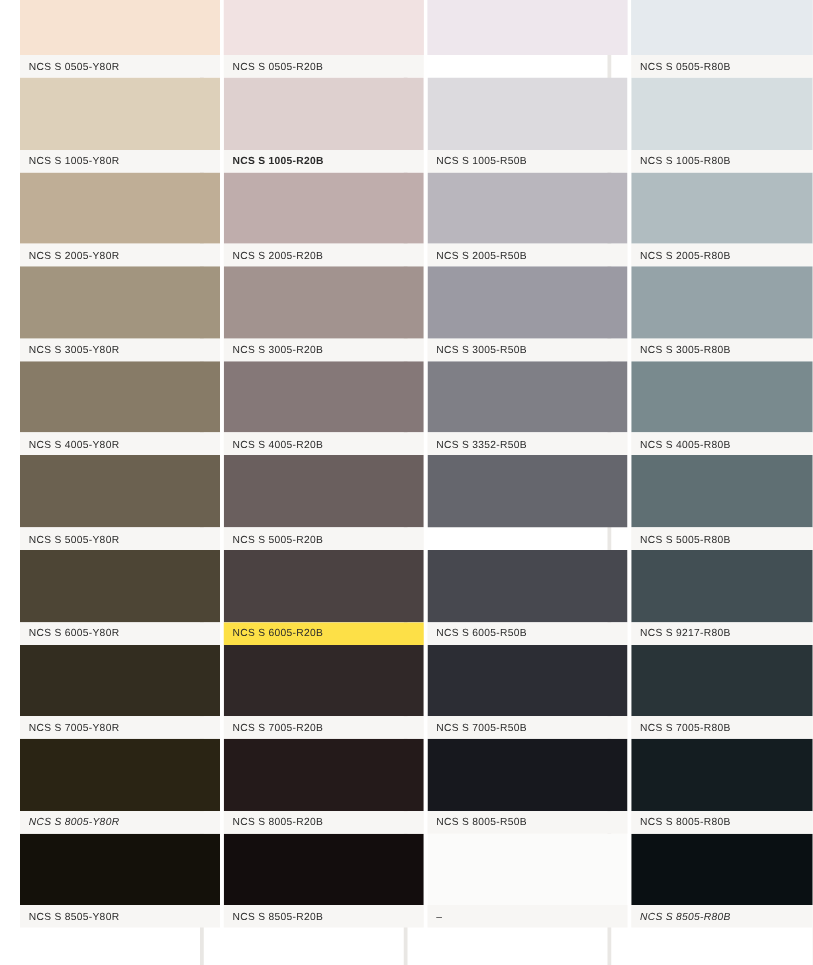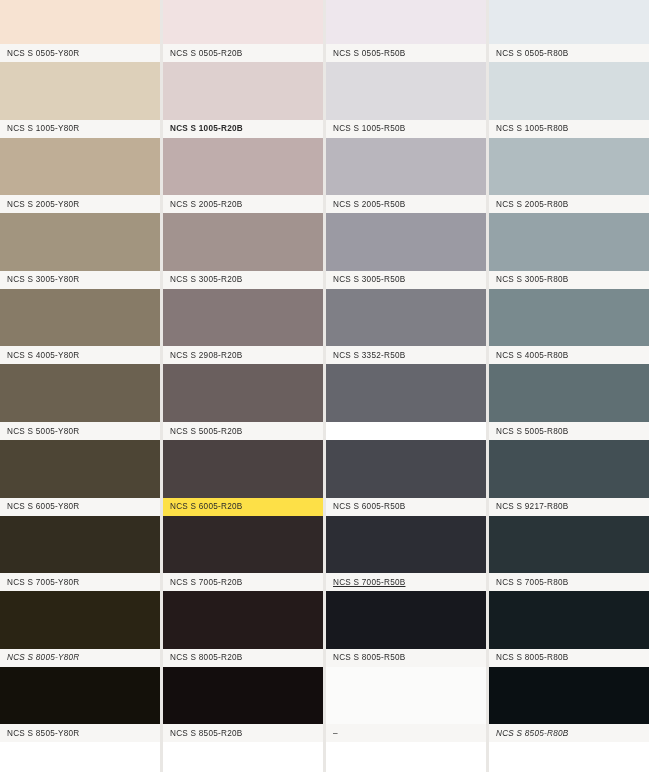--- a/index.html
+++ b/index.html
@@ -11,20 +11,21 @@
   }
   #chart {
     position:relative;
     width:650px; height:772px;
     background:#ffffff;
   }
   .col {
     position:absolute;
     top:0;
     height:616px;
+    margin-left:16px;
   }
   .cell {
     position:absolute;
     left:0;
     width:100%;
     overflow:hidden;
   }
   .swatch {
     position:absolute;
     left:0; top:0;
@@ -151,21 +152,21 @@
       <div class="cell" style="top: 213.2px; height: 57.6px;">
         <div class="swatch" style="height: 100%; background: rgb(162, 147, 143);"></div>
       </div>
       <div class="labelband" style="top: 270.8px; background: rgb(247, 246, 244);">
         <span class="labeltext" style="color: rgb(43, 43, 43);">NCS S 3005-R20B</span>
       </div>
       <div class="cell" style="top: 288.8px; height: 57.6px;">
         <div class="swatch" style="height: 100%; background: rgb(133, 120, 120);"></div>
       </div>
       <div class="labelband" style="top: 346.4px; background: rgb(247, 246, 244);">
-        <span class="labeltext" style="color: rgb(43, 43, 43);">NCS S 2908-R20B</span>
+        <span class="labeltext" style="color: rgb(43, 43, 43);">NCS S 4005-R20B</span>
       </div>
       <div class="cell" style="top: 364.4px; height: 57.6px;">
         <div class="swatch" style="height: 100%; background: rgb(106, 95, 94);"></div>
       </div>
       <div class="labelband" style="top: 422px; background: rgb(247, 246, 244);">
         <span class="labeltext" style="color: rgb(43, 43, 43);">NCS S 5005-R20B</span>
       </div>
       <div class="cell" style="top: 440px; height: 57.6px;">
         <div class="swatch" style="height: 100%; background: rgb(75, 66, 66);"></div>
       </div>
@@ -189,23 +190,20 @@
       </div>
       <div class="labelband" style="top: 724.4px; background: rgb(247, 246, 244);">
         <span class="labeltext" style="color: rgb(43, 43, 43);">NCS S 8505-R20B</span>
       </div>
     </div>
     <div class="col" style="left: 326px; width: 160px;">
       <div class="cell" style="top: 0px; height: 44px; background: rgb(238, 231, 237);"></div>
       <div class="cell" style="top: 0px; height: 44px;">
         <div class="swatch" style="height: 100%; background: rgb(238, 231, 237);"></div>
       </div>
-      <div class="labelband" style="top: 44px; background: rgb(247, 246, 244);">
-        <span class="labeltext" style="color: rgb(43, 43, 43);">NCS S 0505-R50B</span>
-      </div>
       <div class="cell" style="top: 62px; height: 57.6px;">
         <div class="swatch" style="height: 100%; background: rgb(220, 218, 222);"></div>
       </div>
       <div class="labelband" style="top: 119.6px; background: rgb(247, 246, 244);">
         <span class="labeltext" style="color: rgb(43, 43, 43);">NCS S 1005-R50B</span>
       </div>
       <div class="cell" style="top: 137.6px; height: 57.6px;">
         <div class="swatch" style="height: 100%; background: rgb(185, 182, 189);"></div>
       </div>
       <div class="labelband" style="top: 195.2px; background: rgb(247, 246, 244);">
@@ -232,21 +230,21 @@
       <div class="cell" style="top: 440px; height: 57.6px;">
         <div class="swatch" style="height: 100%; background: rgb(71, 72, 79);"></div>
       </div>
       <div class="labelband" style="top: 497.6px; background: rgb(247, 246, 244);">
         <span class="labeltext" style="color: rgb(43, 43, 43);">NCS S 6005-R50B</span>
       </div>
       <div class="cell" style="top: 515.6px; height: 57.6px;">
         <div class="swatch" style="height: 100%; background: rgb(44, 45, 52);"></div>
       </div>
       <div class="labelband" style="top: 573.2px; background: rgb(247, 246, 244);">
-        <span class="labeltext" style="color: rgb(43, 43, 43); text-decoration: underline;">NCS S 7005-R50B</span>
+        <span class="labeltext" style="color: rgb(43, 43, 43);">NCS S 7005-R50B</span>
       </div>
       <div class="cell" style="top: 591.2px; height: 57.6px;">
         <div class="swatch" style="height: 100%; background: rgb(23, 24, 30);"></div>
       </div>
       <div class="labelband" style="top: 648.8px; background: rgb(247, 246, 244);">
         <span class="labeltext" style="color: rgb(43, 43, 43);">NCS S 8005-R50B</span>
       </div>
       <div class="cell" style="top: 666.8px; height: 57.6px;">
         <div class="swatch blankswatch" style="height: 100%; background: rgb(251, 251, 250);"></div>
       </div>

